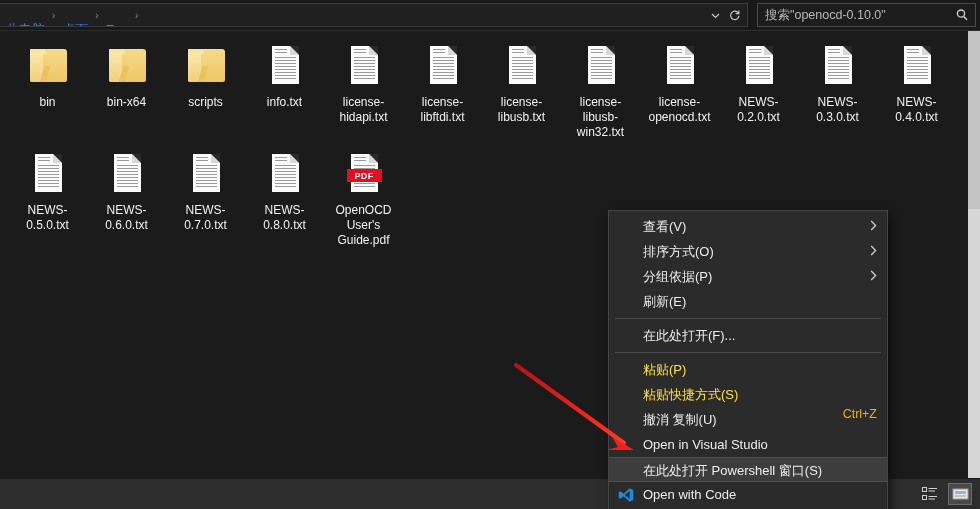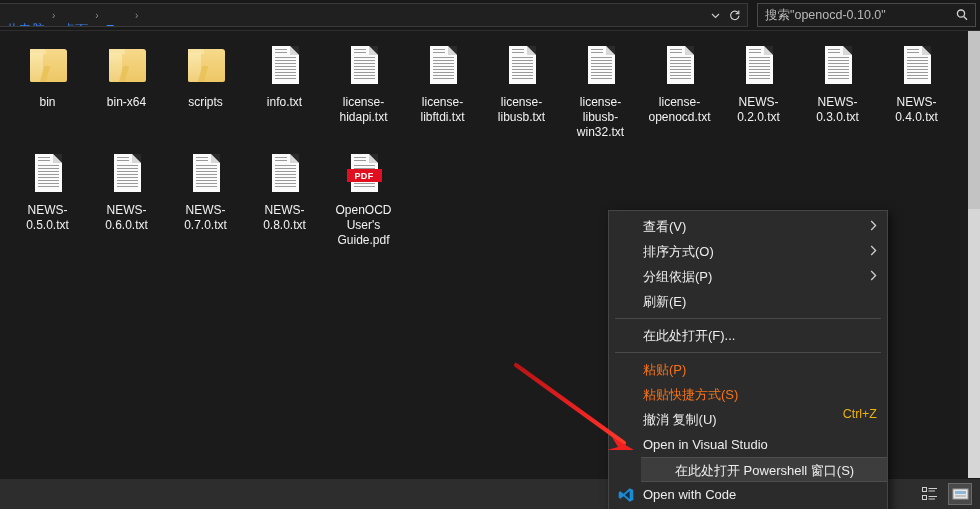--- a/index.html
+++ b/index.html
@@ -285,26 +285,25 @@
     font-size: 12.5px;
     padding-left: 12px;
     white-space: nowrap;
   }
   .mi .mi-arrow {
     color: #cfcfcf;
     font-size: 13px;
     padding-left: 10px;
     line-height: 25px;
   }
-  .mi.disabled .mi-label { color: #f97316; }
+  .mi.disabled .mi-label { color: #fde047; }
   .mi.highlight {
     background: #3d3d3d;
     border-top: 1px solid #4e4e4e;
     border-bottom: 1px solid #4e4e4e;
-    margin-left: 32px;
   }
   .mi-sep {
     height: 1px;
     margin: 4px 6px 4px 6px;
     background: #4a4a4a;
   }
 
   
   .vscode-ico { width: 16px; height: 16px; display:block; }
 

